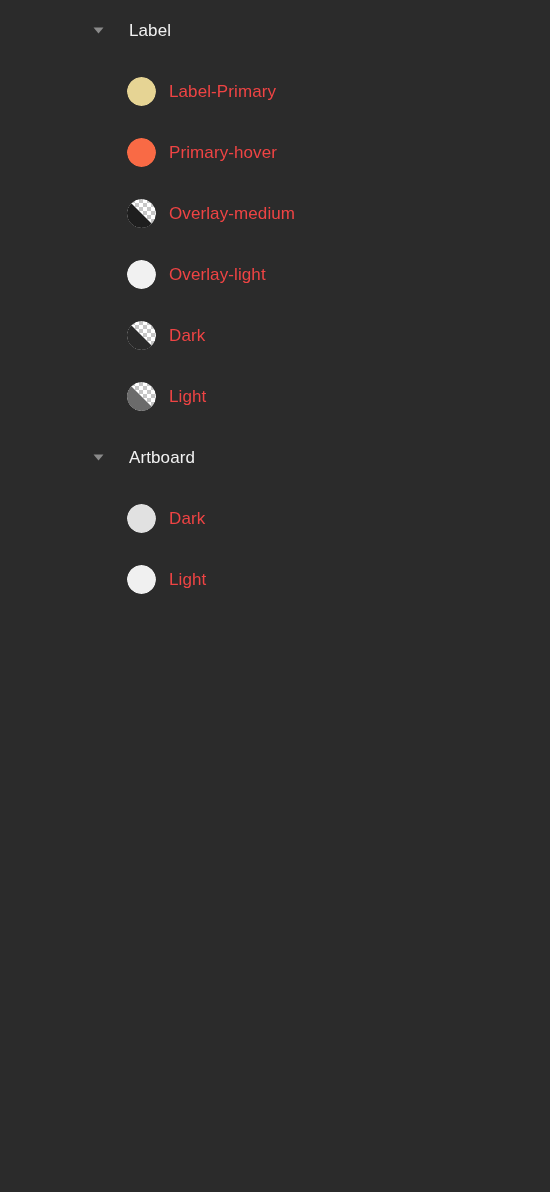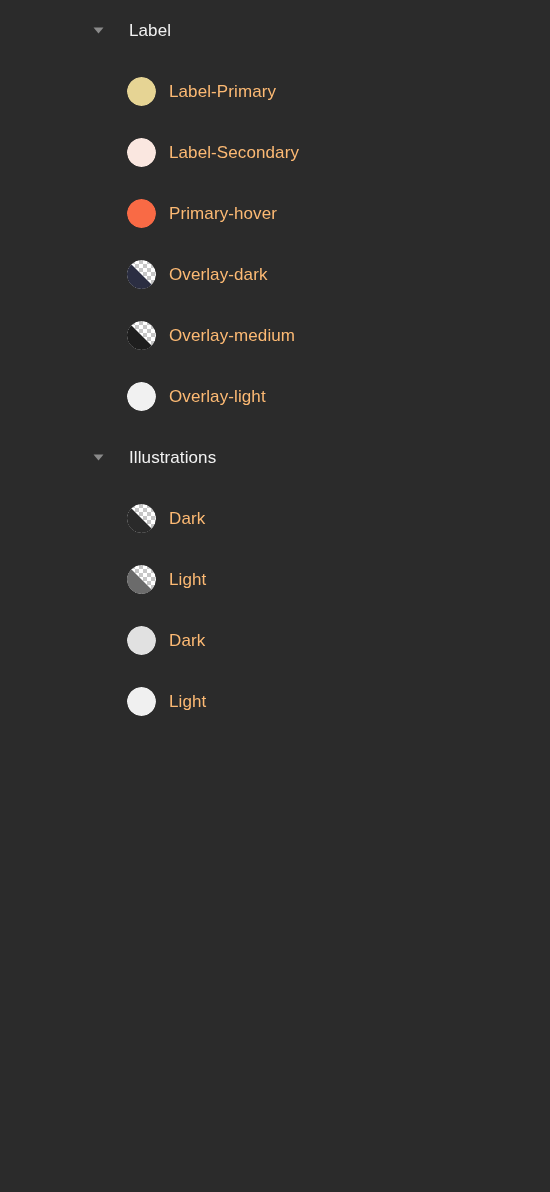--- a/index.html
+++ b/index.html
@@ -113,21 +113,21 @@
     position: absolute;
     inset: 0;
     border-radius: 50%;
   }
 
   .style-name {
     position: absolute;
     left: 169px;
     font-size: 17px;
     line-height: 20px;
-    color: #fdba74;
+    color: #ef4444;
     letter-spacing: 0.1px;
     white-space: nowrap;
   }
 </style>
 </head>
 <body style="background: rgb(43, 43, 43);">
 
 <div id="panel" style="background: rgb(43, 43, 43);">
   <div class="styles-list" id="styles-list">
       <div class="group">
@@ -138,80 +138,67 @@
             </svg>
           </span>
           <span class="group-title">Label</span>
         </div>
         <div class="style-row">
           <span class="swatch solid">
             <span class="fill" style="background: rgb(230, 212, 148);"></span>
           </span>
           <span class="style-name">Label-Primary</span>
         </div>
-        <div class="style-row">
-          <span class="swatch solid">
-            <span class="fill" style="background: rgb(250, 231, 224);"></span>
-          </span>
-          <span class="style-name">Label-Secondary</span>
-        </div>
       </div>
       <div class="group">
         <div class="style-row">
           <span class="swatch solid">
             <span class="fill" style="background: rgb(249, 106, 69);"></span>
           </span>
           <span class="style-name">Primary-hover</span>
-        </div>
-        <div class="style-row">
-          <span class="swatch alpha">
-            <span class="checker"></span>
-            <span class="fill" style="background: rgb(43, 46, 66);"></span>
-          </span>
-          <span class="style-name">Overlay-dark</span>
         </div>
         <div class="style-row">
           <span class="swatch alpha">
             <span class="checker"></span>
             <span class="fill" style="background: rgb(30, 30, 30);"></span>
           </span>
           <span class="style-name">Overlay-medium</span>
         </div>
         <div class="style-row">
           <span class="swatch solid">
             <span class="fill" style="background: rgb(241, 241, 241);"></span>
           </span>
           <span class="style-name">Overlay-light</span>
+        </div>
+      </div>
+      <div class="group">
+        <div class="style-row">
+          <span class="swatch alpha">
+            <span class="checker"></span>
+            <span class="fill" style="background: rgb(42, 42, 42);"></span>
+          </span>
+          <span class="style-name">Dark</span>
+        </div>
+        <div class="style-row">
+          <span class="swatch alpha">
+            <span class="checker"></span>
+            <span class="fill" style="background: rgb(107, 107, 107);"></span>
+          </span>
+          <span class="style-name">Light</span>
         </div>
       </div>
       <div class="group">
         <div class="group-header">
           <span class="disclosure">
             <svg width="11" height="7" viewBox="0 0 11 7" aria-hidden="true">
               <path d="M0.5 0.5 L10.5 0.5 L5.5 6.5 Z" fill="#8A8A8A"></path>
             </svg>
           </span>
-          <span class="group-title">Illustrations</span>
-        </div>
-        <div class="style-row">
-          <span class="swatch alpha">
-            <span class="checker"></span>
-            <span class="fill" style="background: rgb(42, 42, 42);"></span>
-          </span>
-          <span class="style-name">Dark</span>
-        </div>
-        <div class="style-row">
-          <span class="swatch alpha">
-            <span class="checker"></span>
-            <span class="fill" style="background: rgb(107, 107, 107);"></span>
-          </span>
-          <span class="style-name">Light</span>
-        </div>
-      </div>
-      <div class="group">
+          <span class="group-title">Artboard</span>
+        </div>
         <div class="style-row">
           <span class="swatch solid">
             <span class="fill" style="background: rgb(225, 225, 225);"></span>
           </span>
           <span class="style-name">Dark</span>
         </div>
         <div class="style-row">
           <span class="swatch solid">
             <span class="fill" style="background: rgb(240, 240, 240);"></span>
           </span>

